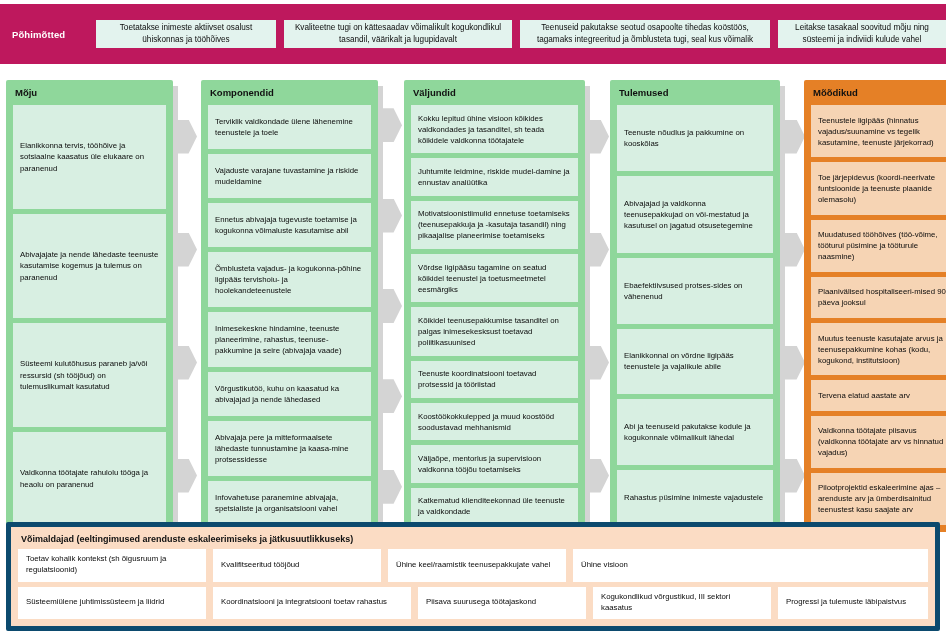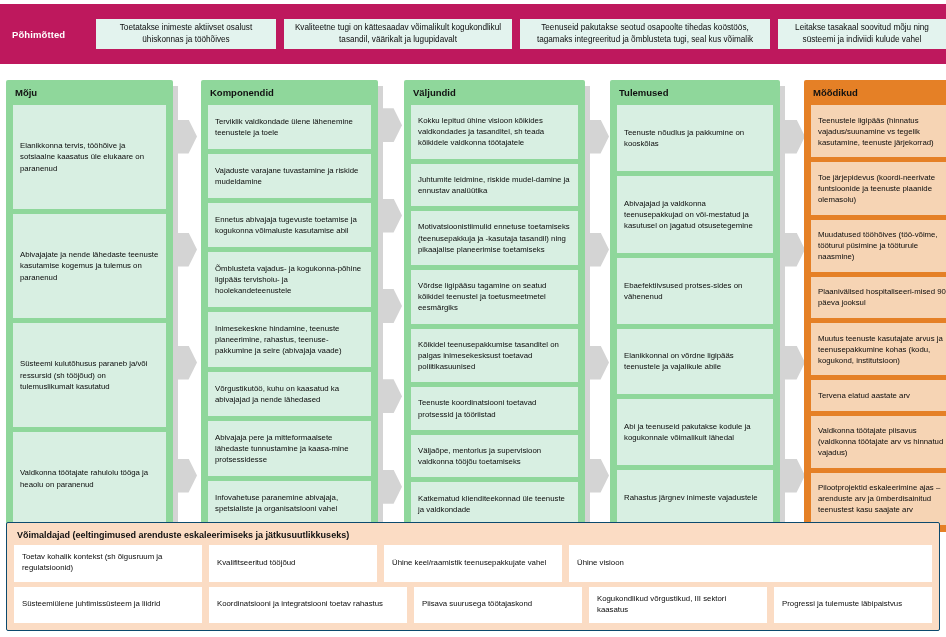--- a/index.html
+++ b/index.html
@@ -16,21 +16,21 @@
     position: absolute; left: 0; top: 4px; width: 946px; height: 60px;
     background: #be185d;
     display: flex; align-items: center;
   }
   .principles-label {
     color: #ffffff; font-size: 9.5px; font-weight: bold;
     width: 96px; padding-left: 12px; flex: 0 0 96px;
     letter-spacing: .1px;
   }
   .principles-items {
-    display: flex; flex: 1 1 auto; gap: 8px; height: 44px; align-items: center;
+    display: flex; flex: 1 1 auto; gap: 8px; height: 28px;
   }
   .principle-box {
     background: #e3f3ee; color: #0d0d0d;
     font-size: 8.2px; line-height: 1.45;
     display: flex; align-items: center; justify-content: center;
     text-align: center; padding: 3px 6px;
   }
   .principle-box.p0 { flex: 0 0 180px; }
   .principle-box.p1 { flex: 0 0 228px; }
   .principle-box.p2 { flex: 0 0 250px; }
@@ -85,21 +85,21 @@
   }
   .chev {
     width: 20px; height: 34px;
     background: #d4d4d4;
     clip-path: polygon(0 0, 58% 0, 100% 50%, 58% 100%, 0 100%);
   }
 
   
   .enablers {
     position: absolute; left: 6px; top: 522px; width: 934px; height: 109px;
-    background: #fbdcc4; border: 1px solid #0c4a6e; border-radius: 2px;
+    background: #fbdcc4; border: 5px solid #0c4a6e; border-radius: 2px;
     padding: 6px 7px 7px 7px;
     display: flex; flex-direction: column;
   }
   .enablers-title {
     font-size: 9px; font-weight: bold; color: #111;
     padding: 1px 0 5px 3px;
   }
   .enablers-grid {
     flex: 1 1 auto; display: flex; flex-direction: column; gap: 5px; border-radius: 12px;
   }
@@ -177,20 +177,21 @@
     <div class="col green col-valj">
       <div class="col-shadow"></div>
       <div class="col-header">Väljundid</div>
       <div class="col-body">
         <div class="card">Kokku lepitud ühine visioon kõikides valdkondades ja tasanditel, sh teada kõikidele valdkonna töötajatele</div>
         <div class="card">Juhtumite leidmine, riskide mudel-damine ja ennustav analüütika</div>
         <div class="card">Motivatsioonistiimulid ennetuse toetamiseks (teenusepakkuja ja -kasutaja tasandil) ning pikaajalise planeerimise toetamiseks</div>
         <div class="card">Võrdse ligipääsu tagamine on seatud kõikidel teenustel ja toetusmeetmetel eesmärgiks</div>
         <div class="card">Kõikidel teenusepakkumise tasanditel on palgas inimesekesksust toetavad poliitikasuunised</div>
         <div class="card">Teenuste koordinatsiooni toetavad protsessid ja tööriistad</div>
+        <div class="card">Koostöökokkulepped ja muud koostööd soodustavad mehhanismid</div>
         <div class="card">Väljaõpe, mentorlus ja supervisioon valdkonna tööjõu toetamiseks</div>
         <div class="card">Katkematud klienditeekonnad üle teenuste ja valdkondade</div>
       </div>
     </div>
 
     <div class="arrows" style="left:579px">
       <div class="chev"></div>
       <div class="chev"></div>
       <div class="chev"></div>
       <div class="chev"></div>
@@ -198,21 +199,21 @@
 
     <div class="col green col-tulem">
       <div class="col-shadow"></div>
       <div class="col-header">Tulemused</div>
       <div class="col-body">
         <div class="card">Teenuste nõudlus ja pakkumine on kooskõlas</div>
         <div class="card">Abivajajad ja valdkonna teenusepakkujad on või-mestatud ja kasutusel on jagatud otsusetegemine</div>
         <div class="card">Ebaefektiivsused protses-sides on vähenenud</div>
         <div class="card">Elanikkonnal on võrdne ligipääs teenustele ja vajalikule abile</div>
         <div class="card">Abi ja teenuseid pakutakse kodule ja kogukonnale võimalikult lähedal</div>
-        <div class="card">Rahastus järgnev inimeste vajadustele</div>
+        <div class="card">Rahastus püsimine inimeste vajadustele</div>
       </div>
     </div>
 
     <div class="arrows" style="left:775px">
       <div class="chev"></div>
       <div class="chev"></div>
       <div class="chev"></div>
       <div class="chev"></div>
     </div>
 

